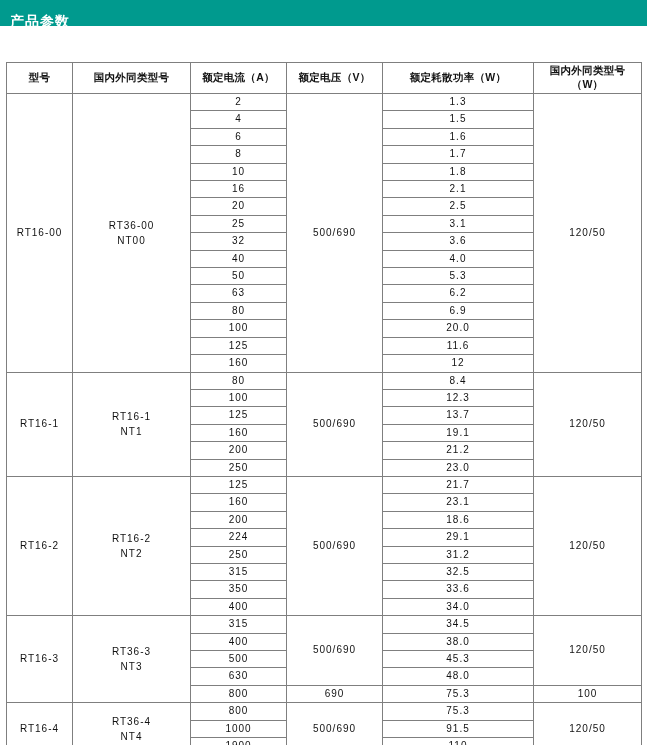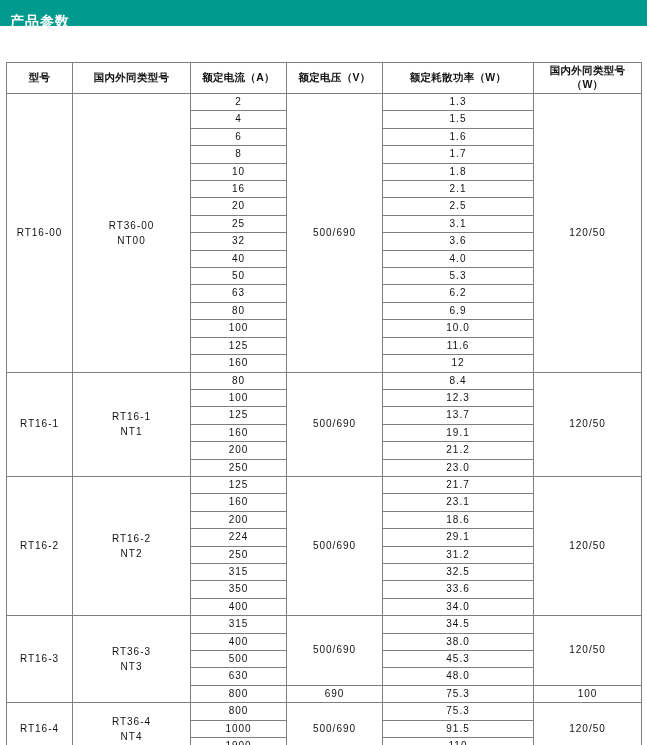--- a/index.html
+++ b/index.html
@@ -173,21 +173,21 @@
         <tr>
           <td>63</td>
           <td>6.2</td>
         </tr>
         <tr>
           <td>80</td>
           <td>6.9</td>
         </tr>
         <tr>
           <td>100</td>
-          <td>10.0</td>
+          <td>20.0</td>
         </tr>
         <tr>
           <td>125</td>
           <td>11.6</td>
         </tr>
         <tr>
           <td>160</td>
           <td>12</td>
         </tr>
 

